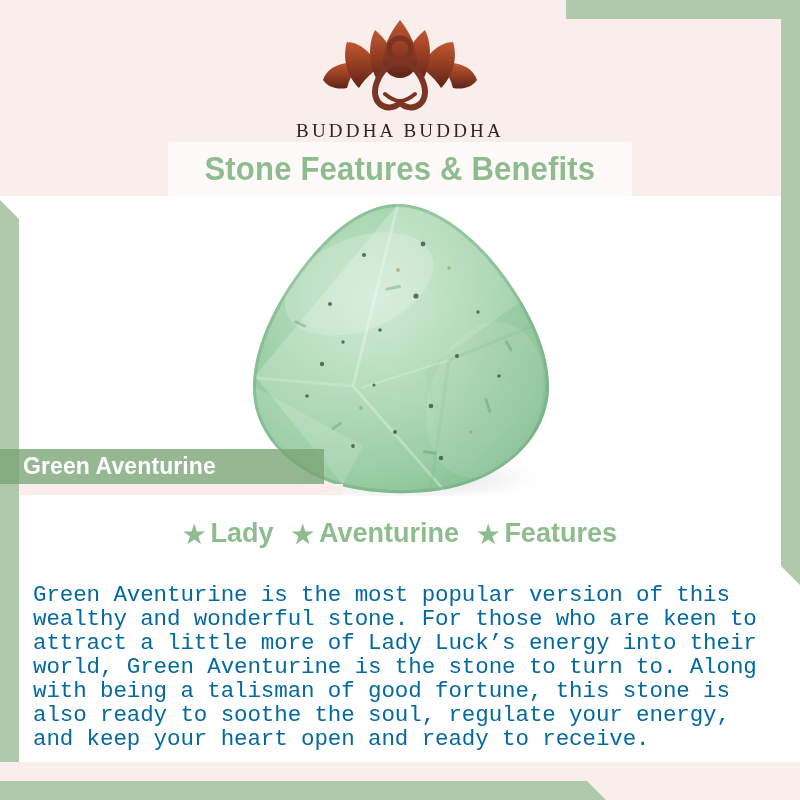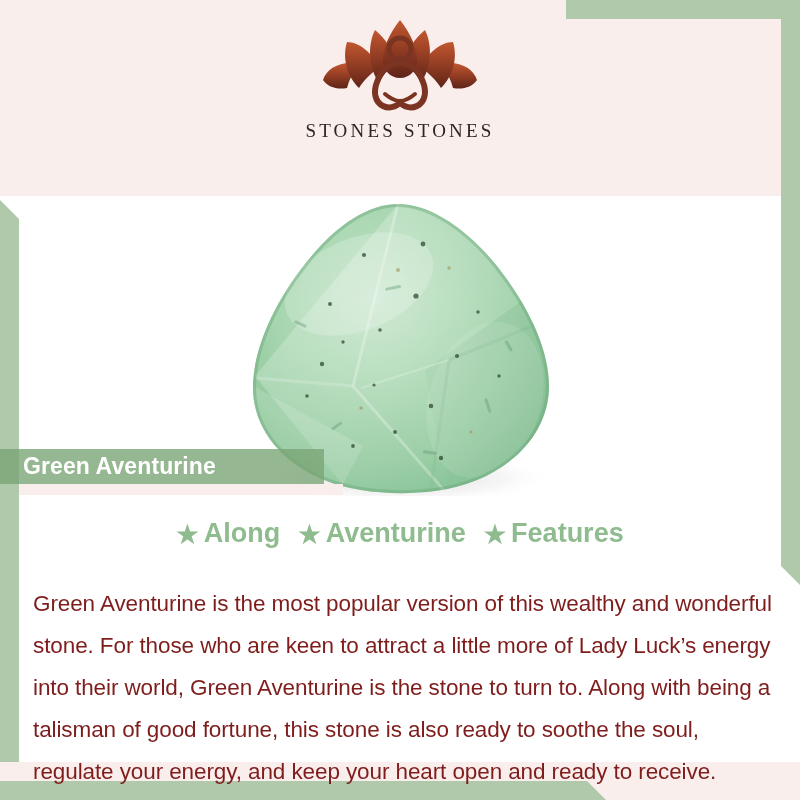--- a/index.html
+++ b/index.html
@@ -155,24 +155,24 @@
     font-size: 25px;
     margin-right: 5px;
     vertical-align: -1px;
   }
 
   
   .body-copy {
     position: absolute;
     left: 33px; top: 560px;
     width: 744px;
-    font-family: Liberation Sans, sans-serif;
+    font-family: Liberation Mono, monospace;
     font-size: 22.5px;
-    line-height: 42px;
-    color: #7f1d1d;
+    line-height: 24px;
+    color: #0369a1;
     text-align: left;
     letter-spacing: -0.1px;
   }
 </style>
 </head>
 <body>
 
 <div id="page">
 
   <div class="frame-cream-top"></div>
@@ -207,23 +207,26 @@
 
         <path d="M87 2 C98 16 104 30 104 42 C104 52 97 60 87 60 C77 60 70 52 70 42 C70 30 76 16 87 2 Z"></path>
       </g>
 
       <g fill="#7b3322">
         <circle cx="87" cy="31" r="11" fill="none" stroke="#7b3322" stroke-width="5"></circle>
         <path d="M87 45 C76 45 68 53 64 64 C60 74 62 84 70 88 C76 91 82 89 87 85 C92 89 98 91 104 88 C112 84 114 74 110 64 C106 53 98 45 87 45 Z" fill="none" stroke="#7b3322" stroke-width="6" stroke-linejoin="round"></path>
         <path d="M72 76 C78 81 84 83 87 83 C90 83 96 81 102 76" fill="none" stroke="#7b3322" stroke-width="4" stroke-linecap="round"></path>
       </g>
     </svg>
-    <span class="logo-word">STONES STONES</span>
-  </div>
-
+    <span class="logo-word">BUDDHA BUDDHA</span>
+  </div>
+
+  <div class="title-card">
+    <span class="title-text">Stone Features &amp; Benefits</span>
+  </div>
 
   <div class="photo">
     <svg class="stone" viewBox="0 0 330 300">
       <defs>
         <radialGradient id="stoneBody" cx="42%" cy="33%" r="78%">
           <stop offset="0%" stop-color="#c4e5c9"></stop>
           <stop offset="42%" stop-color="#a8d6b0"></stop>
           <stop offset="78%" stop-color="#8dc79a"></stop>
           <stop offset="100%" stop-color="#79b98a"></stop>
         </radialGradient>
@@ -307,18 +310,18 @@
       </g>
     </svg>
   </div>
 
   <div class="caption-band">
     <span class="caption-text">Green Aventurine</span>
   </div>
   <div class="caption-underline"></div>
 
   <div class="benefits">
-    <span class="benefit"><span class="star">★</span><span>Along</span></span><span class="benefit"><span class="star">★</span><span>Aventurine</span></span><span class="benefit"><span class="star">★</span><span>Features</span></span>
+    <span class="benefit"><span class="star">★</span><span>Lady</span></span><span class="benefit"><span class="star">★</span><span>Aventurine</span></span><span class="benefit"><span class="star">★</span><span>Features</span></span>
   </div>
 
   <p class="body-copy">Green Aventurine is the most popular version of this wealthy and wonderful stone. For those who are keen to attract a little more of Lady Luck’s energy into their world, Green Aventurine is the stone to turn to. Along with being a talisman of good fortune, this stone is also ready to soothe the soul, regulate your energy, and keep your heart open and ready to receive.</p>
 
 </div>
 
 </body></html>

